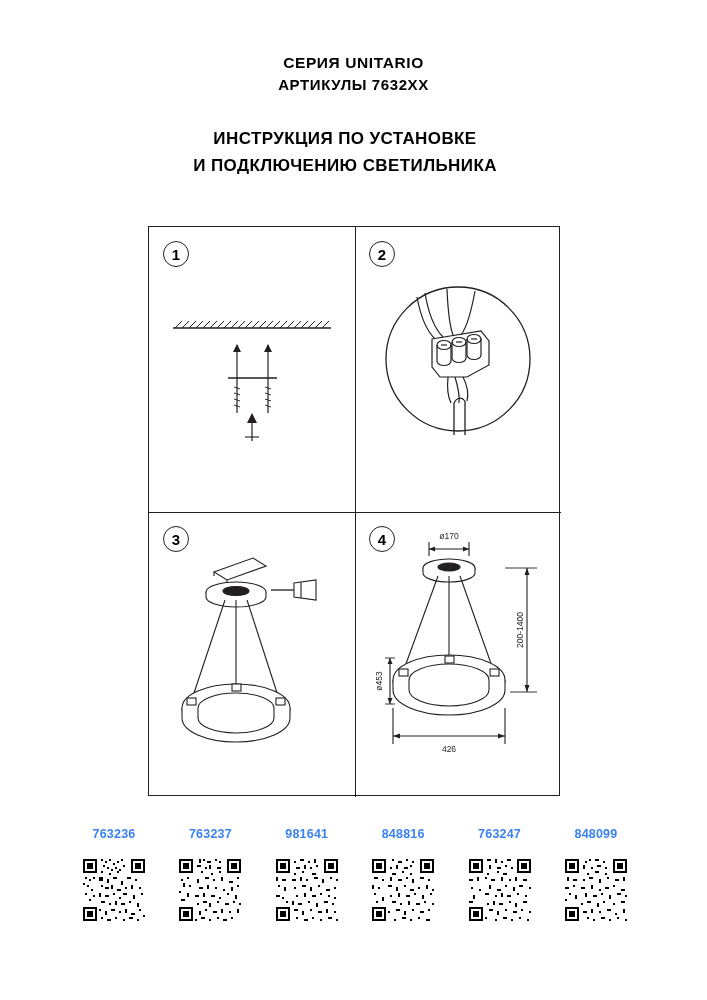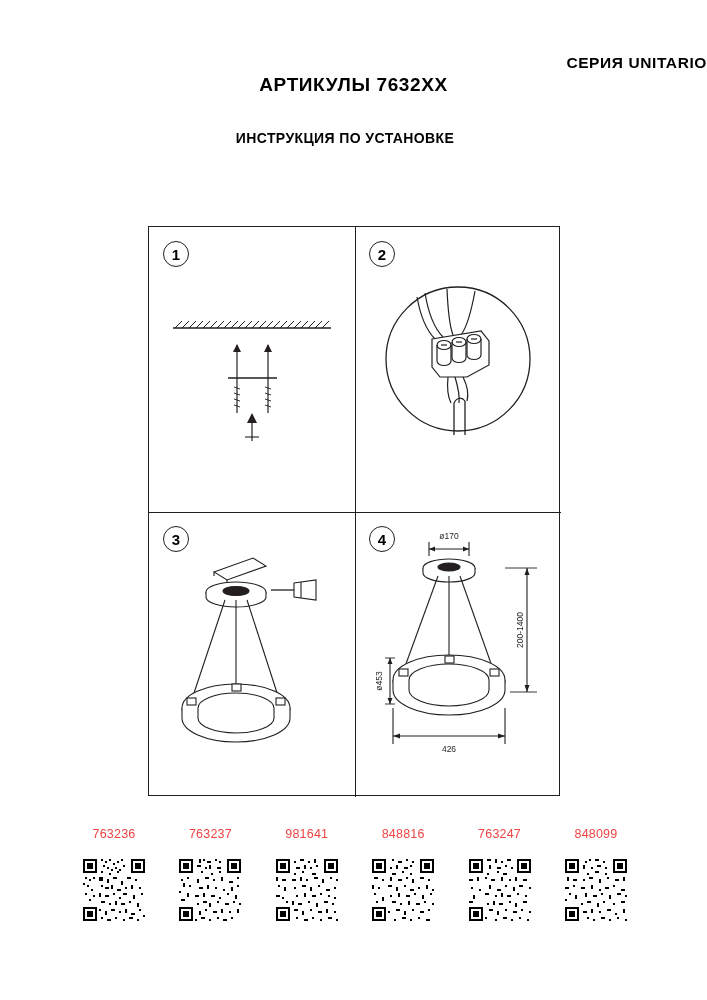--- a/index.html
+++ b/index.html
@@ -27,35 +27,34 @@
     top: 52px;
     left: 0;
     width: 707px;
     text-align: center;
   }
   .series-line {
     font-size: 15.5px;
     font-weight: bold;
     letter-spacing: 0.6px;
     line-height: 22px;
-    text-align: right;
   }
   .article-line {
-    font-size: 19px;
+    font-size: 15px;
     font-weight: bold;
     letter-spacing: 0.6px;
     line-height: 22px;
   }
   .title {
     position: absolute;
     top: 125px;
     left: 0;
     width: 690px;
     text-align: center;
-    font-size: 14px;
+    font-size: 17px;
     font-weight: bold;
     line-height: 27px;
     letter-spacing: 0.4px;
   }
   .title .l1 { display:block; }
   .title .l2 { display:block; }
 
   
   .grid {
     position: absolute;
@@ -124,44 +123,45 @@
     width: 570px;
     display: flex;
     justify-content: space-between;
   }
   .qr-item {
     width: 88px;
     text-align: center;
   }
   .qr-code-label {
     font-size: 12.5px;
-    font-weight: normal;
+    font-weight: bold;
     letter-spacing: 0.2px;
     margin-bottom: 16px;
-    color: #ef4444;
+    color: #3b82f6;
   }
   .qr-box {
     width: 66px;
     height: 66px;
     margin: 0 auto;
     background: #ffffff;
   }
 </style>
 </head>
 <body>
 
 <div class="page">
 
   <div class="header">
     <div class="series-line">СЕРИЯ UNITARIO</div>
     <div class="article-line">АРТИКУЛЫ 7632XX</div>
   </div>
 
   <div class="title">
     <span class="l1">ИНСТРУКЦИЯ  ПО  УСТАНОВКЕ</span>
+    <span class="l2">И ПОДКЛЮЧЕНИЮ СВЕТИЛЬНИКА</span>
   </div>
 
   <div class="grid">
     <div class="vline"></div>
     <div class="hline"></div>
 
     <div class="cell c1">
       <div class="step-num">1</div>
       <svg class="art" viewBox="0 0 206 285">
         <g stroke="#231f20" fill="none" stroke-width="1.2">

